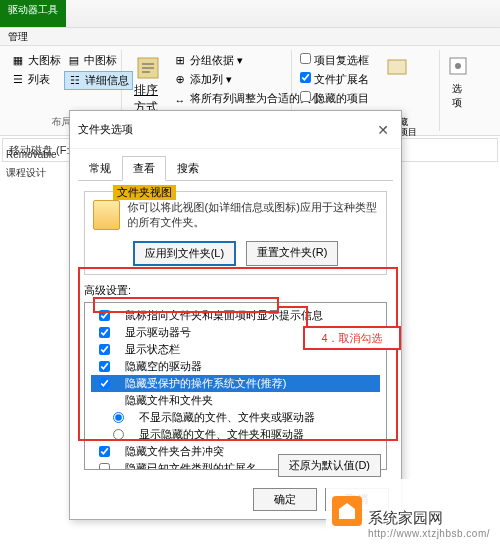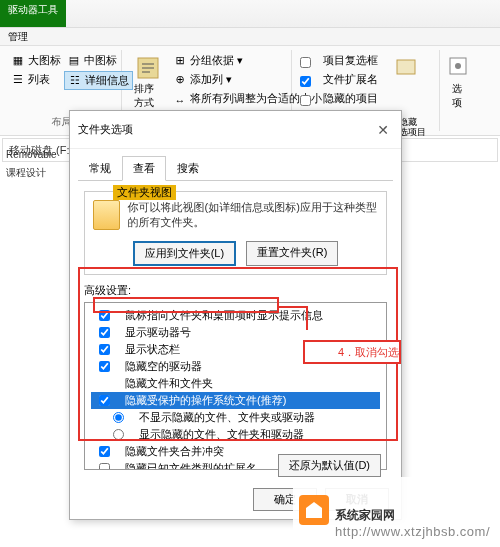--- a/index.html
+++ b/index.html
@@ -7,21 +7,21 @@
 .ribbon-top{height:28px;background:linear-gradient(#f8f8f8,#f0f0f0);border-bottom:1px solid #ddd;display:flex;}
 .ribbon-tab{padding:3px 8px;background:#0e7a0d;color:#fff;font-size:10px;}
 .ribbon{height:90px;background:#fafafa;border-bottom:1px solid #ddd;display:flex;padding:4px 2px;}
 .ribbon-group{border-right:1px solid #e0e0e0;padding:2px 6px;display:flex;flex-direction:column;position:relative;}
 .ribbon-group-label{position:absolute;bottom:2px;left:0;right:0;text-align:center;font-size:10px;color:#666;}
 .ribbon-btns{display:flex;flex-direction:column;gap:2px;}
 .ribbon-btn{display:flex;align-items:center;gap:3px;padding:1px 3px;font-size:10px;white-space:nowrap;cursor:pointer;}
 .ribbon-btn .ico{width:14px;height:14px;display:inline-flex;align-items:center;justify-content:center;}
 .ribbon-big{display:flex;flex-direction:column;align-items:center;padding:2px 6px;cursor:pointer;}
 .ribbon-big .ico{width:28px;height:28px;}
-.ribbon-chk{display:flex;align-items:flex-end;gap:12px;font-size:10px;padding:1px 2px;}
+.ribbon-chk{display:flex;align-items:flex-start;gap:3px;font-size:10px;padding:1px 2px;}
 .ribbon-chk input{width:11px;height:11px;}
 .breadcrumb{height:24px;border:1px solid #ddd;margin:2px;display:flex;align-items:center;padding:0 6px;font-size:11px;color:#333;}
 .side{position:absolute;left:0;top:136px;width:62px;padding:4px 2px;}
 .side-item{padding:3px 4px;font-size:10px;color:#333;white-space:nowrap;overflow:hidden;}
 .dialog{position:absolute;left:69px;top:110px;width:333px;height:410px;background:#fff;border:1px solid #aaa;box-shadow:2px 2px 8px rgba(0,0,0,0.2);}
 .dlg-title{height:38px;background:#fff;border-bottom:1px solid #eee;display:flex;align-items:center;padding:0 8px;justify-content:space-between;}
 .dlg-close{width:20px;height:20px;display:flex;align-items:center;justify-content:center;cursor:pointer;font-size:14px;color:#555;}
 .dlg-tabs{display:flex;border-bottom:1px solid #ccc;margin:6px 8px 0;}
 .dlg-tab{padding:4px 10px;border:1px solid transparent;font-size:11px;cursor:pointer;position:relative;top:1px;}
 .dlg-tab.active{border:1px solid #ccc;border-bottom:1px solid #fff;background:#fff;}
@@ -35,29 +35,29 @@
 .btn{border:1px solid #888;background:#f5f5f5;padding:3px 10px;font-size:11px;cursor:pointer;min-width:84px;text-align:center;}
 .btn.primary{border:2px solid #1a6fb0;}
 .adv-title{font-size:11px;margin:6px 0 4px;}
 .adv-box{border:1px solid #999;height:168px;overflow-y:auto;padding:4px 6px;background:#fff;}
 .adv-item{display:flex;align-items:center;gap:15px;padding:1px 0 1px 8px;font-size:11px;white-space:nowrap;}
 .adv-item input{width:11px;height:11px;flex-shrink:0;}
 .adv-item.indent{padding-left:22px;}
 .adv-item.hl{background:#2078d7;color:#fff;}
 .redbox{position:absolute;border:2px solid #e4322b;pointer-events:none;}
 .red-inner{position:absolute;left:93px;top:297px;width:186px;height:16px;border:2px solid #e4322b;pointer-events:none;}
-.callout{position:absolute;left:303px;top:340px;width:98px;height:24px;border:2px solid #e4322b;display:flex;align-items:center;justify-content:flex-end;color:#e4322b;font-size:12px;background:#fff;}
+.callout{position:absolute;left:303px;top:326px;width:98px;height:24px;border:2px solid #e4322b;display:flex;align-items:center;justify-content:center;color:#e4322b;font-size:12px;background:#fff;}
 .callout-line{position:absolute;left:278px;top:306px;width:30px;height:24px;border-top:2px solid #e4322b;border-right:2px solid #e4322b;pointer-events:none;}
 .dlg-footer{position:absolute;bottom:8px;right:12px;display:flex;gap:8px;}
 .restore{position:absolute;bottom:42px;right:20px;}
 .watermark{position:absolute;right:4px;bottom:4px;display:flex;align-items:center;gap:6px;background:rgba(255,255,255,0.92);padding:4px 6px;}
 .wm-ico{width:30px;height:30px;background:#ff8a1e;border-radius:4px;display:flex;align-items:center;justify-content:center;}
 .wm-txt{display:flex;flex-direction:column;}
-.wm-txt .t1{font-size:12px;font-weight:bold;color:#333;margin-top:26px;}
-.wm-txt .t2{font-size:13px;color:#888;letter-spacing:0.5px;}
+.wm-txt .t1{font-size:15px;font-weight:normal;color:#333;margin-top:26px;}
+.wm-txt .t2{font-size:10px;color:#888;letter-spacing:0.5px;}
 svg{display:block;}
 </style>
 </head>
 <body>
 
 <div class="ribbon-top">
   <div class="ribbon-tab">驱动器工具</div>
 </div>
 <div style="height:18px;background:#f5f5f5;border-bottom:1px solid #e0e0e0;padding:2px 8px;">
   <span style="font-size:10px;">管理</span>
@@ -89,21 +89,21 @@
   </div>
 
   <div class="ribbon-group" style="width:170px;display:flex;flex-direction:row;">
     <div class="ribbon-big">
       <span class="ico">
           <svg width="28" height="28">
             <rect x="4" y="4" width="20" height="20" fill="#e8d898" stroke="#c0a050"></rect>
             <path d="M8 10h12M8 14h12M8 18h8" stroke="#555" stroke-width="1"></path>
           </svg>
         </span>
-      <span style="font-size:10px;">排序方式</span>
+      <span style="font-size:12px;text-decoration:underline;">排序方式</span>
     </div>
     <div class="ribbon-btns" style="margin-left:2px;">
       <div class="ribbon-btn">
           <span class="ico">⊞</span>
           <span>分组依据</span>
           <span>▾</span>
         </div>
       <div class="ribbon-btn">
           <span class="ico">⊕</span>
           <span>添加列</span>
@@ -200,27 +200,27 @@
           <span>显示驱动器号</span>
         </div>
         <div class="adv-item">
           <input type="checkbox" checked="" style="">
           <span>显示状态栏</span>
         </div>
         <div class="adv-item">
           <input type="checkbox" checked="" style="">
           <span>隐藏空的驱动器</span>
         </div>
+        <div class="adv-item hl">
+          <input type="checkbox" checked="" style="">
+          <span>隐藏受保护的操作系统文件(推荐)</span>
+        </div>
         <div class="adv-item">
           <span style="width: 11px; display: inline-block;"></span>
           <span>隐藏文件和文件夹</span>
-        </div>
-        <div class="adv-item hl">
-          <input type="checkbox" checked="" style="">
-          <span>隐藏受保护的操作系统文件(推荐)</span>
         </div>
         <div class="adv-item indent">
           <input type="radio" name="hidegrp" checked="" style="">
           <span>不显示隐藏的文件、文件夹或驱动器</span>
         </div>
         <div class="adv-item indent">
           <input type="radio" name="hidegrp" style="">
           <span>显示隐藏的文件、文件夹和驱动器</span>
         </div>
         <div class="adv-item">

